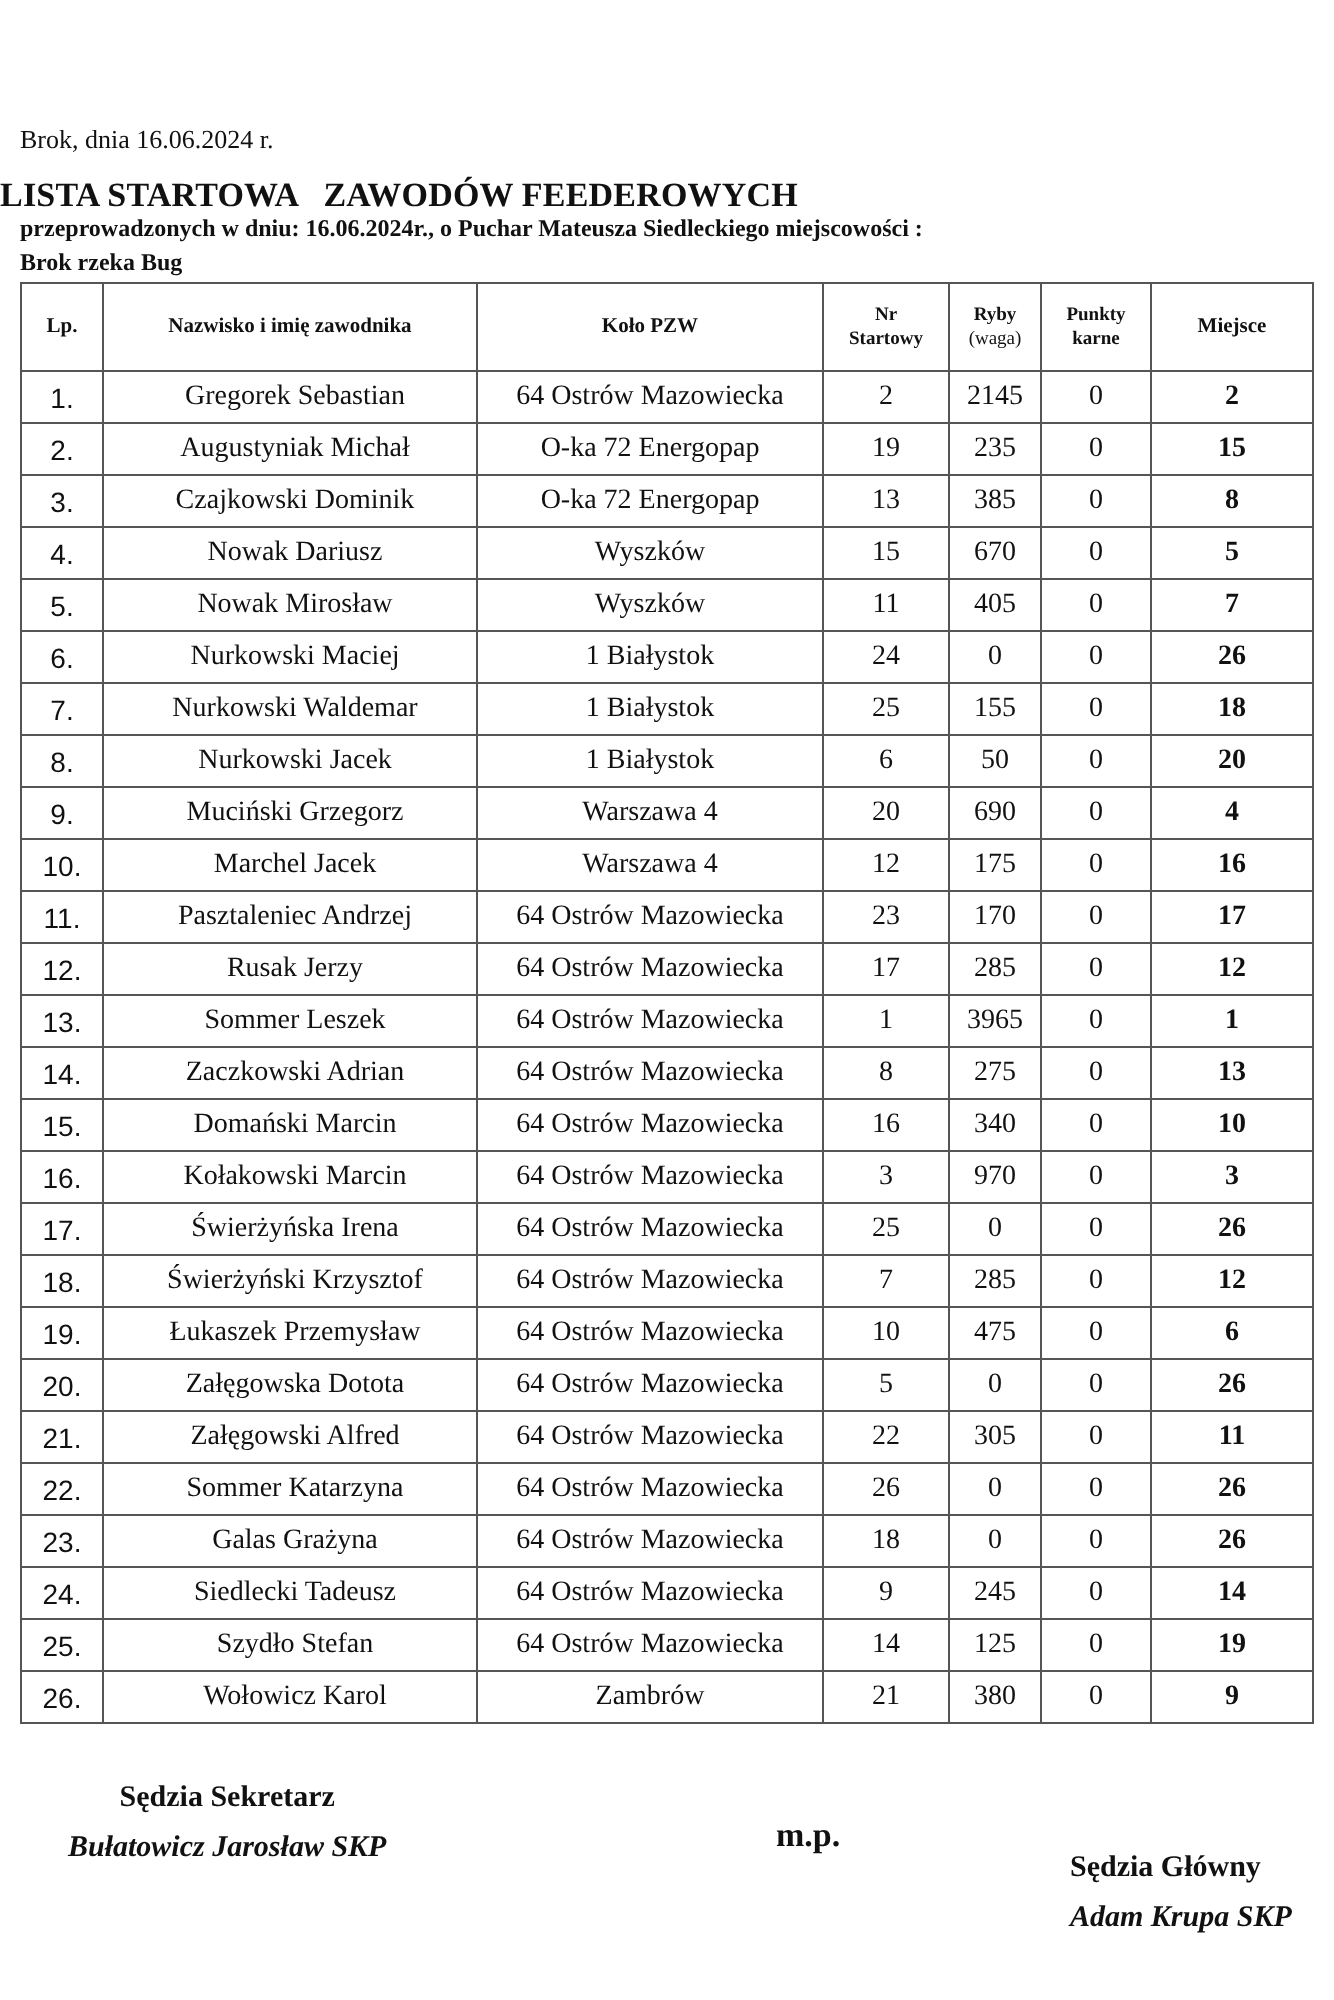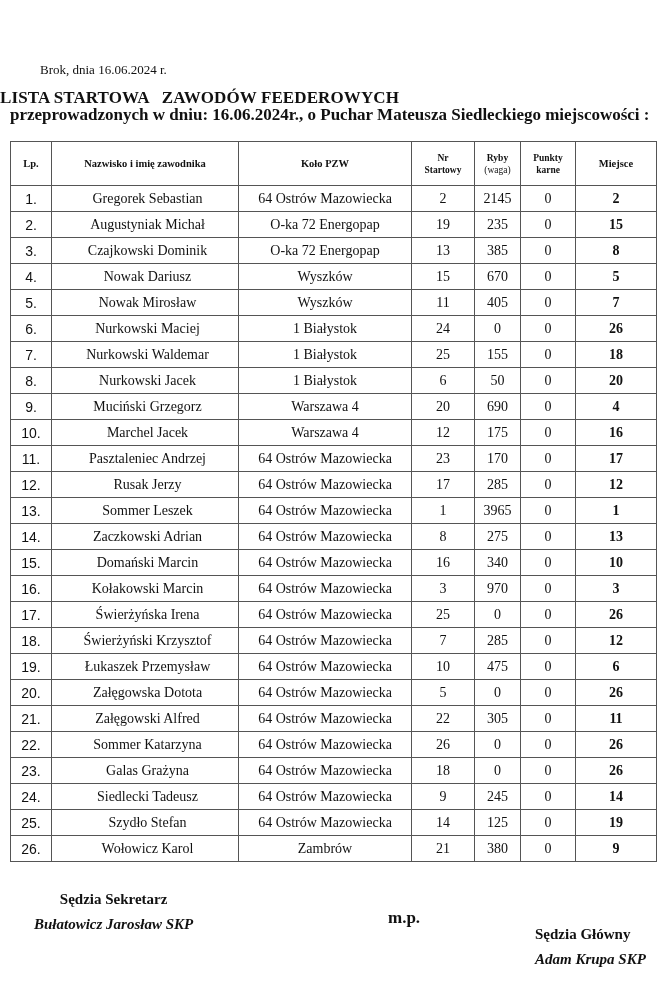--- a/index.html
+++ b/index.html
@@ -3,30 +3,29 @@
   <meta charset="utf-8">
   <style>
     html, body { margin: 0; padding: 0; background: #ffffff; }
     body {
       width: 667px; height: 1000px; position: relative; overflow: hidden;
       font-family: "Liberation Serif", "DejaVu Serif", serif; color: #111;
     }
     .place-date {
       position: absolute; left: 10px; top: 62px;
       font-size: 13px;
-      margin-left: 30px;
     }
     .title {
       position: absolute; left: 0; width: 667px; top: 88px;
       font-weight: bold; font-size: 17px; letter-spacing: 0.1px;
       white-space: pre;
     }
     .subtitle {
       position: absolute; left: 10px; top: 106px;
-      font-weight: bold; font-size: 17px; line-height: 17px;
+      font-weight: bold; font-size: 12px; line-height: 17px;
     }
     table.start-list {
       position: absolute; left: 10px; top: 141px;
       border-collapse: collapse; table-layout: fixed;
       width: 646px;
       border-radius: 27px;
     }
     table.start-list th, table.start-list td {
       border: 1px solid #555;
       padding: 0;
@@ -52,20 +51,21 @@
     .sig-right { left: 535px; top: 891px; text-align: left; margin-top: 35px; }
     .stamp { position: absolute; left: 388px; top: 908px; font-size: 17px; font-weight: bold; }
   </style>
 </head>
 <body>
 
 <div class="place-date">Brok, dnia 16.06.2024 r.</div>
 <div class="title">LISTA STARTOWA   ZAWODÓW FEEDEROWYCH</div>
 <div class="subtitle">
   <div>przeprowadzonych w dniu: 16.06.2024r., o Puchar Mateusza Siedleckiego miejscowości :</div>
+  <div>Brok rzeka Bug</div>
 </div>
 
 <table class="start-list">
   <colgroup>
     <col style="width:41px">
     <col style="width:187px">
     <col style="width:173px">
     <col style="width:63px">
     <col style="width:46px">
     <col style="width:55px">

